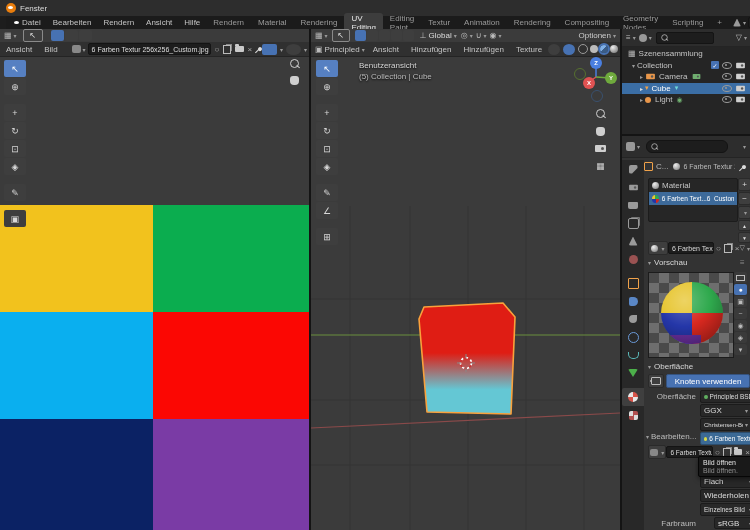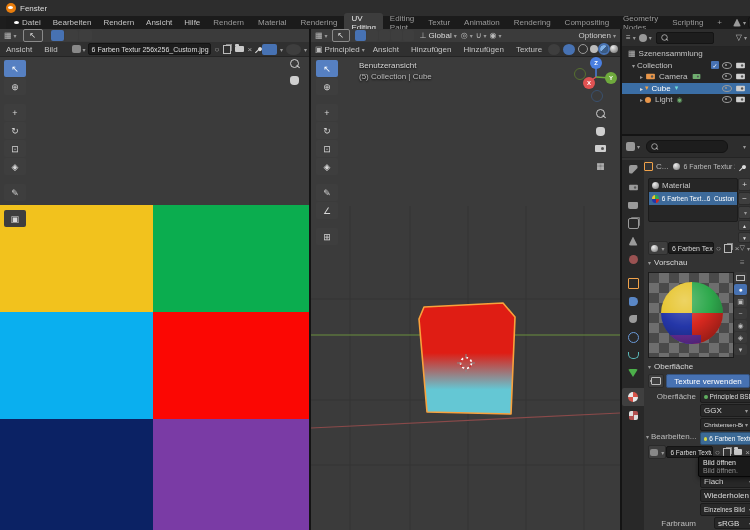--- a/index.html
+++ b/index.html
@@ -550,21 +550,21 @@
 
       <div class="abs sec" style="left:4px;top:186px">
         <span style="font-size:6px;margin-right:3px;color:#999">▾</span>
         <span>Oberfläche</span>
       </div>
       <div class="abs flex" style="left:4px;top:199px;width:102px;height:12px">
         <span class="btn" style="width:14px;height:12px">
             <span class="ic-node"></span>
           </span>
         <span class="btn" style="flex:1;height:12px;background:#4772b3;border-color:#35537f;color:#fff;margin-left:2px">
-            <span>Texture verwenden</span>
+            <span>Knoten verwenden</span>
           </span>
       </div>
       <div class="abs lbl" style="left:0;top:216px;width:52px">Oberfläche</div>
       <div class="abs dd" style="left:56px;top:214px;width:48px;height:11px">
         <span style="width:4px;height:4px;border-radius:50%;background:#5fae5f;margin-right:2px"></span>
         <span class="nowrap" style="font-size:6.5px">Principled BSDF</span>
       </div>
       <div class="abs dd" style="left:56px;top:228px;width:44px;height:11px">
         <span>GGX</span>
         <span class="chev">▾</span>

